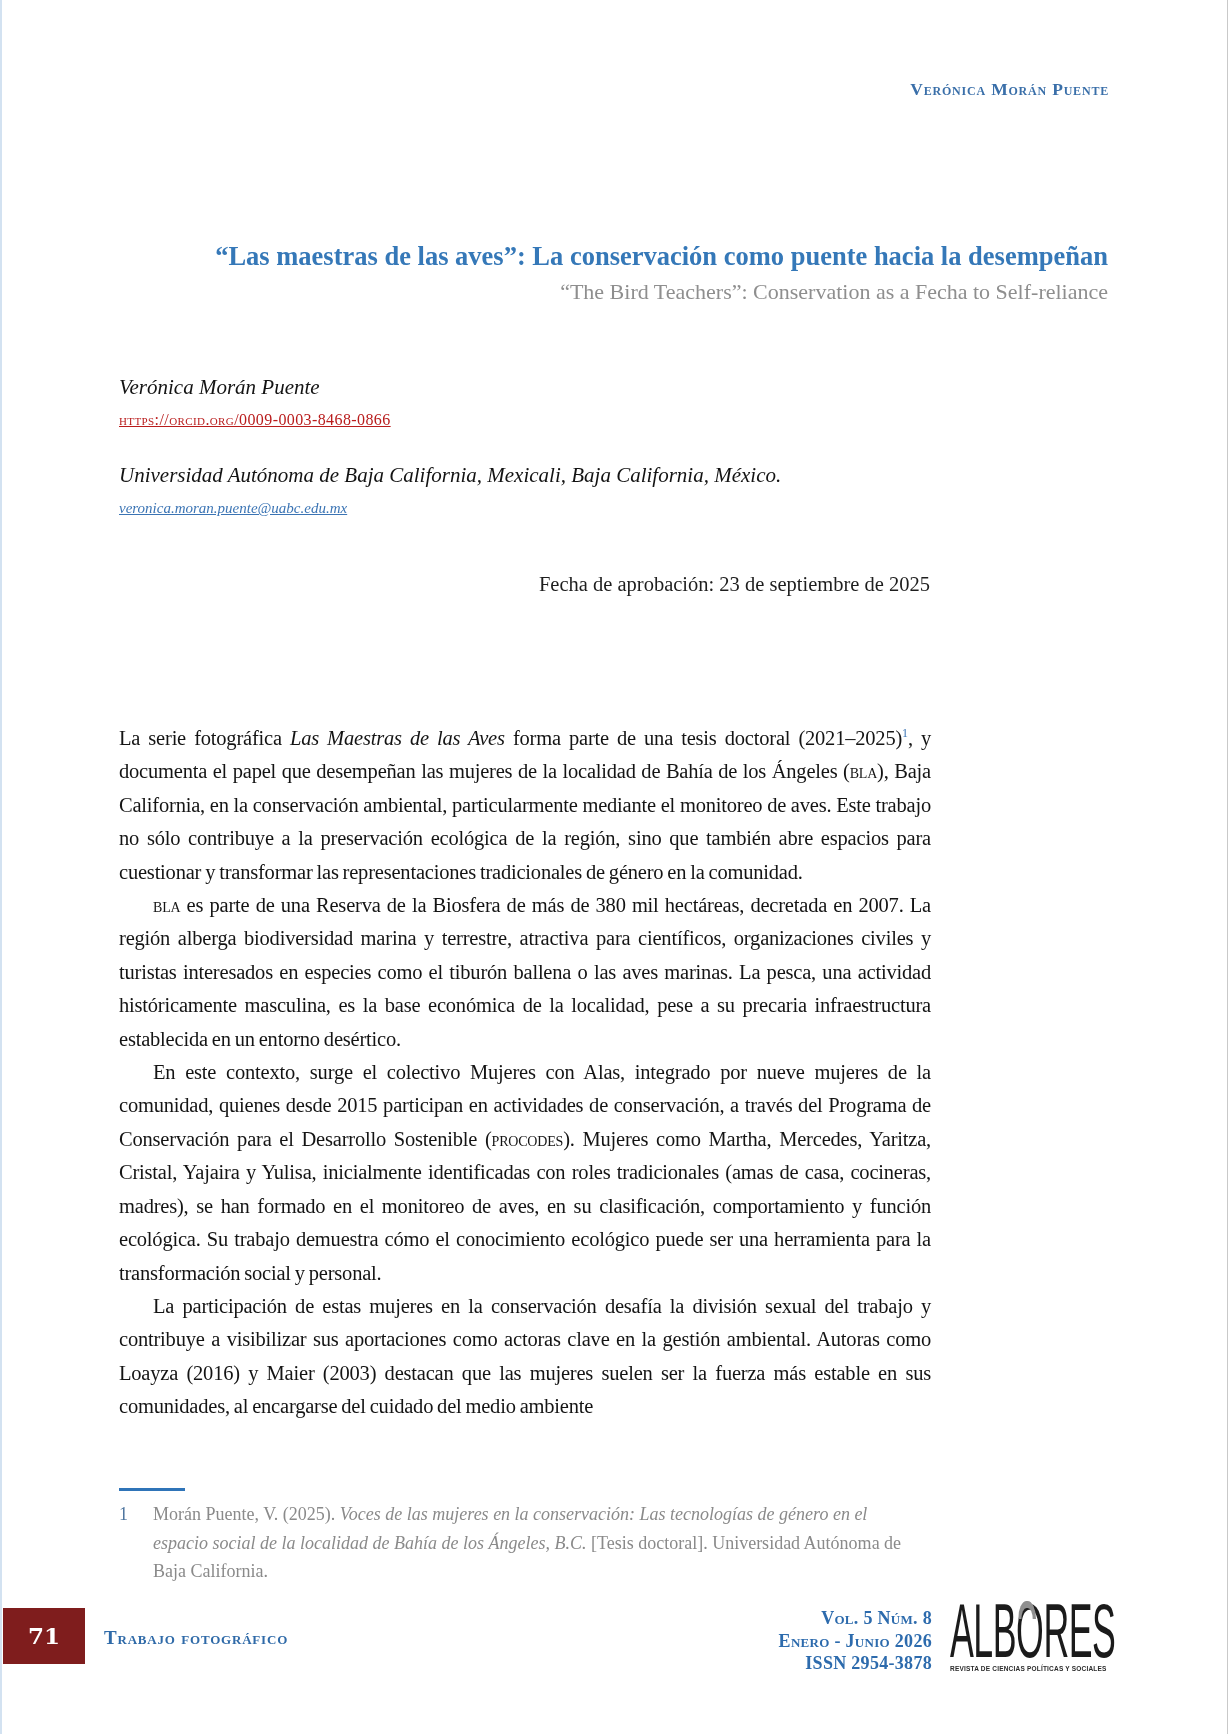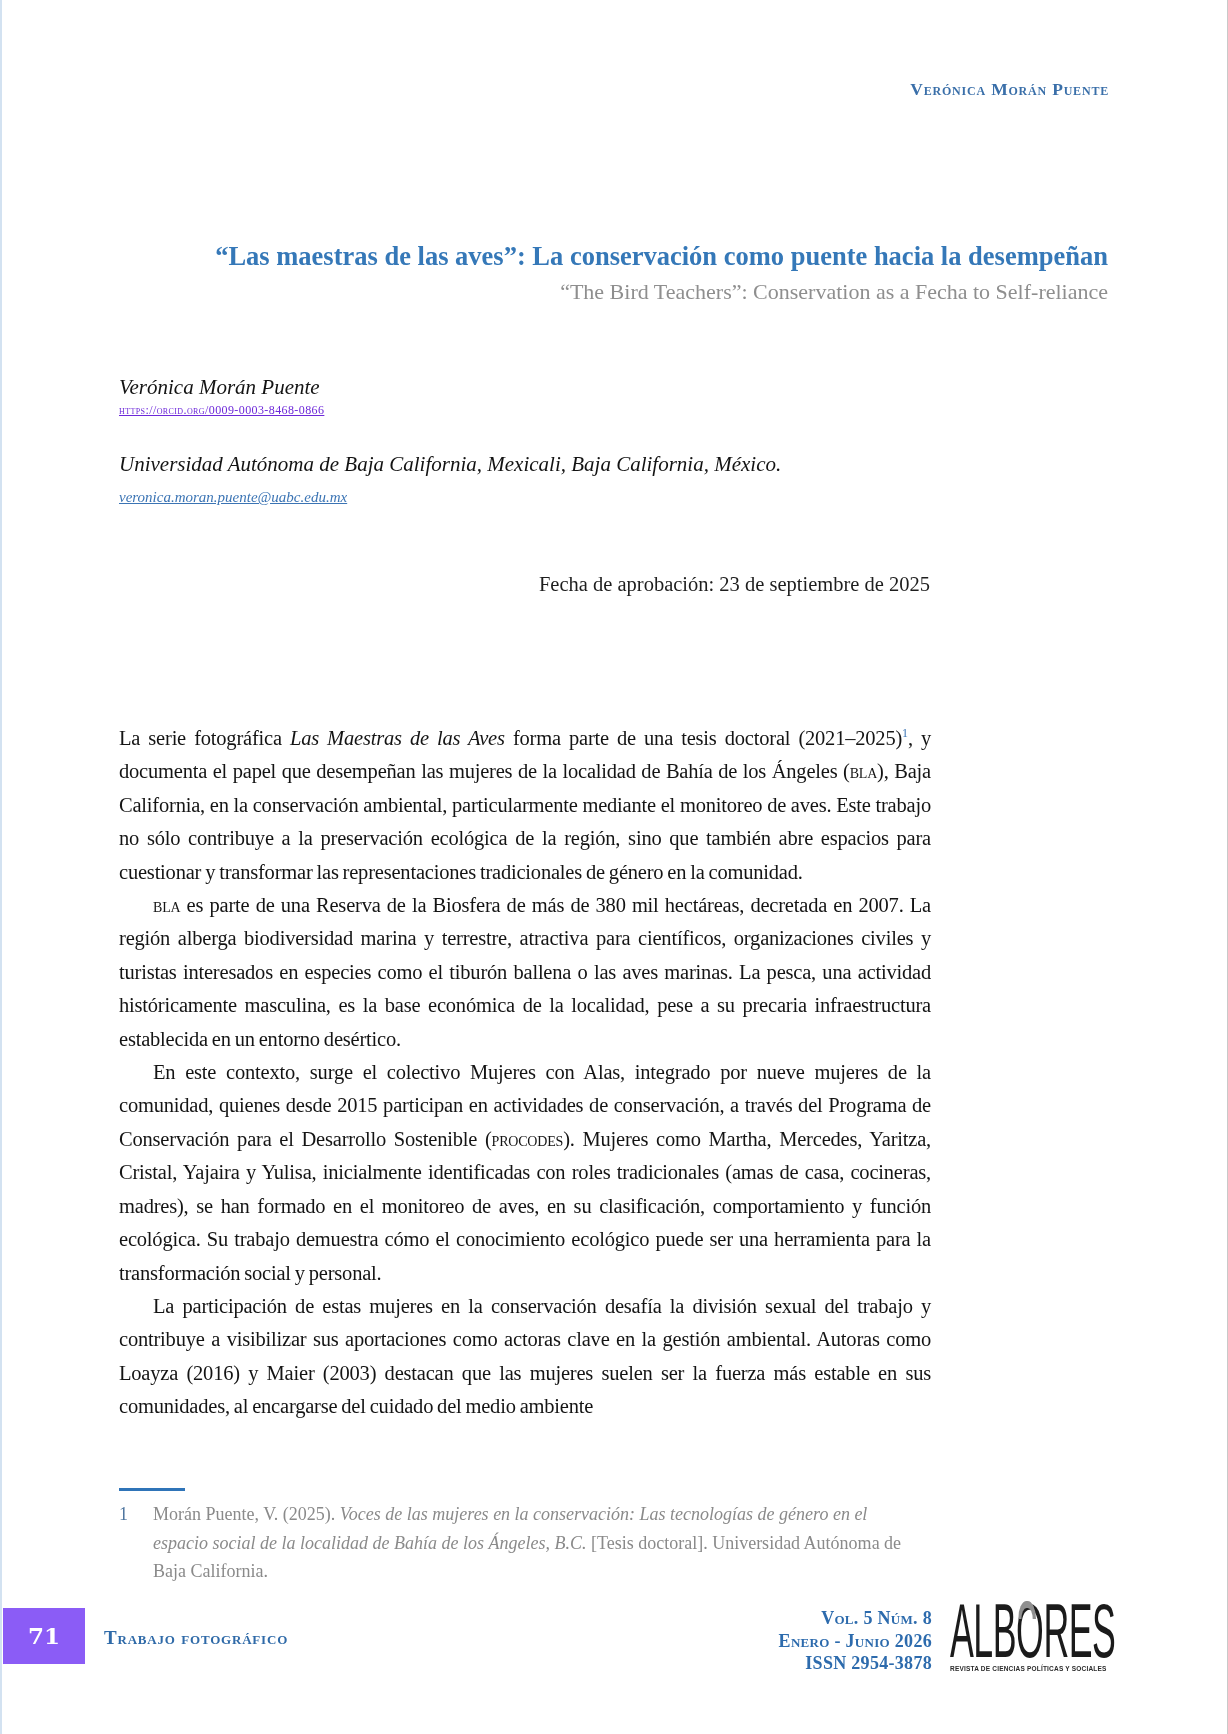--- a/index.html
+++ b/index.html
@@ -18,22 +18,22 @@
     font-variant:small-caps; color:#3a6fa9;
   }
 
   .title-block { position:absolute; top:241px; right:120px; text-align:right; white-space:nowrap; }
   .title-es { margin:0; font-weight:700; font-size:26.5px; color:#3578b8; }
   .title-en { margin:7px 0 0; font-weight:400; font-size:22px; color:#8e8e8e; }
 
   .author-block { position:absolute; left:119px; top:375px; color:#131313; }
   .author-name { font-style:italic; font-size:21px; }
   .orcid {
-    display:inline-block; margin-top:2px; font-size:12px; letter-spacing:0.4px;
-    font-variant:small-caps; color:#6d28d9; text-decoration:underline; cursor:pointer;
+    display:inline-block; margin-top:11px; font-size:16px; letter-spacing:0.4px;
+    font-variant:small-caps; color:#b91c1c; text-decoration:underline; cursor:pointer;
   }
   .affiliation { margin-top:34px; font-style:italic; font-size:21px; }
   .email {
     display:inline-block; margin-top:12px; font-style:italic; font-size:15px;
     color:#3b74b4; text-decoration:underline; cursor:pointer;
   }
 
   .meta-block {
     position:absolute; top:567px; right:298px; text-align:right;
     font-size:20.5px; line-height:35px; color:#1e1e1e;
@@ -50,21 +50,21 @@
 
   .fn-rule { position:absolute; left:119px; top:1488px; width:66px; height:3px; background:#2f74b8; }
   .footnote {
     position:absolute; left:119px; top:1500px; width:792px; padding-left:34px; box-sizing:border-box;
     font-size:18px; line-height:28.5px; color:#8a8a8a;
   }
   .fn-num { position:absolute; left:0; top:0; color:#4f769f; }
 
   .page-box {
     position:absolute; left:3px; top:1608px; width:82px; height:56px;
-    background:#8b5cf6; color:#ffffff; text-align:center; line-height:56px;
+    background:#7f1d1d; color:#ffffff; text-align:center; line-height:56px;
     font-family:"DejaVu Serif", serif; font-weight:700; font-size:23px;
   }
   .section-label {
     position:absolute; left:104px; top:1627px;
     font-weight:700; font-size:19px; letter-spacing:0.8px;
     font-variant:small-caps; color:#2f6aa8;
   }
   .issue-block {
     position:absolute; right:296px; top:1607px; text-align:right;
     font-weight:700; font-size:18px; line-height:22.5px; letter-spacing:0.3px;

